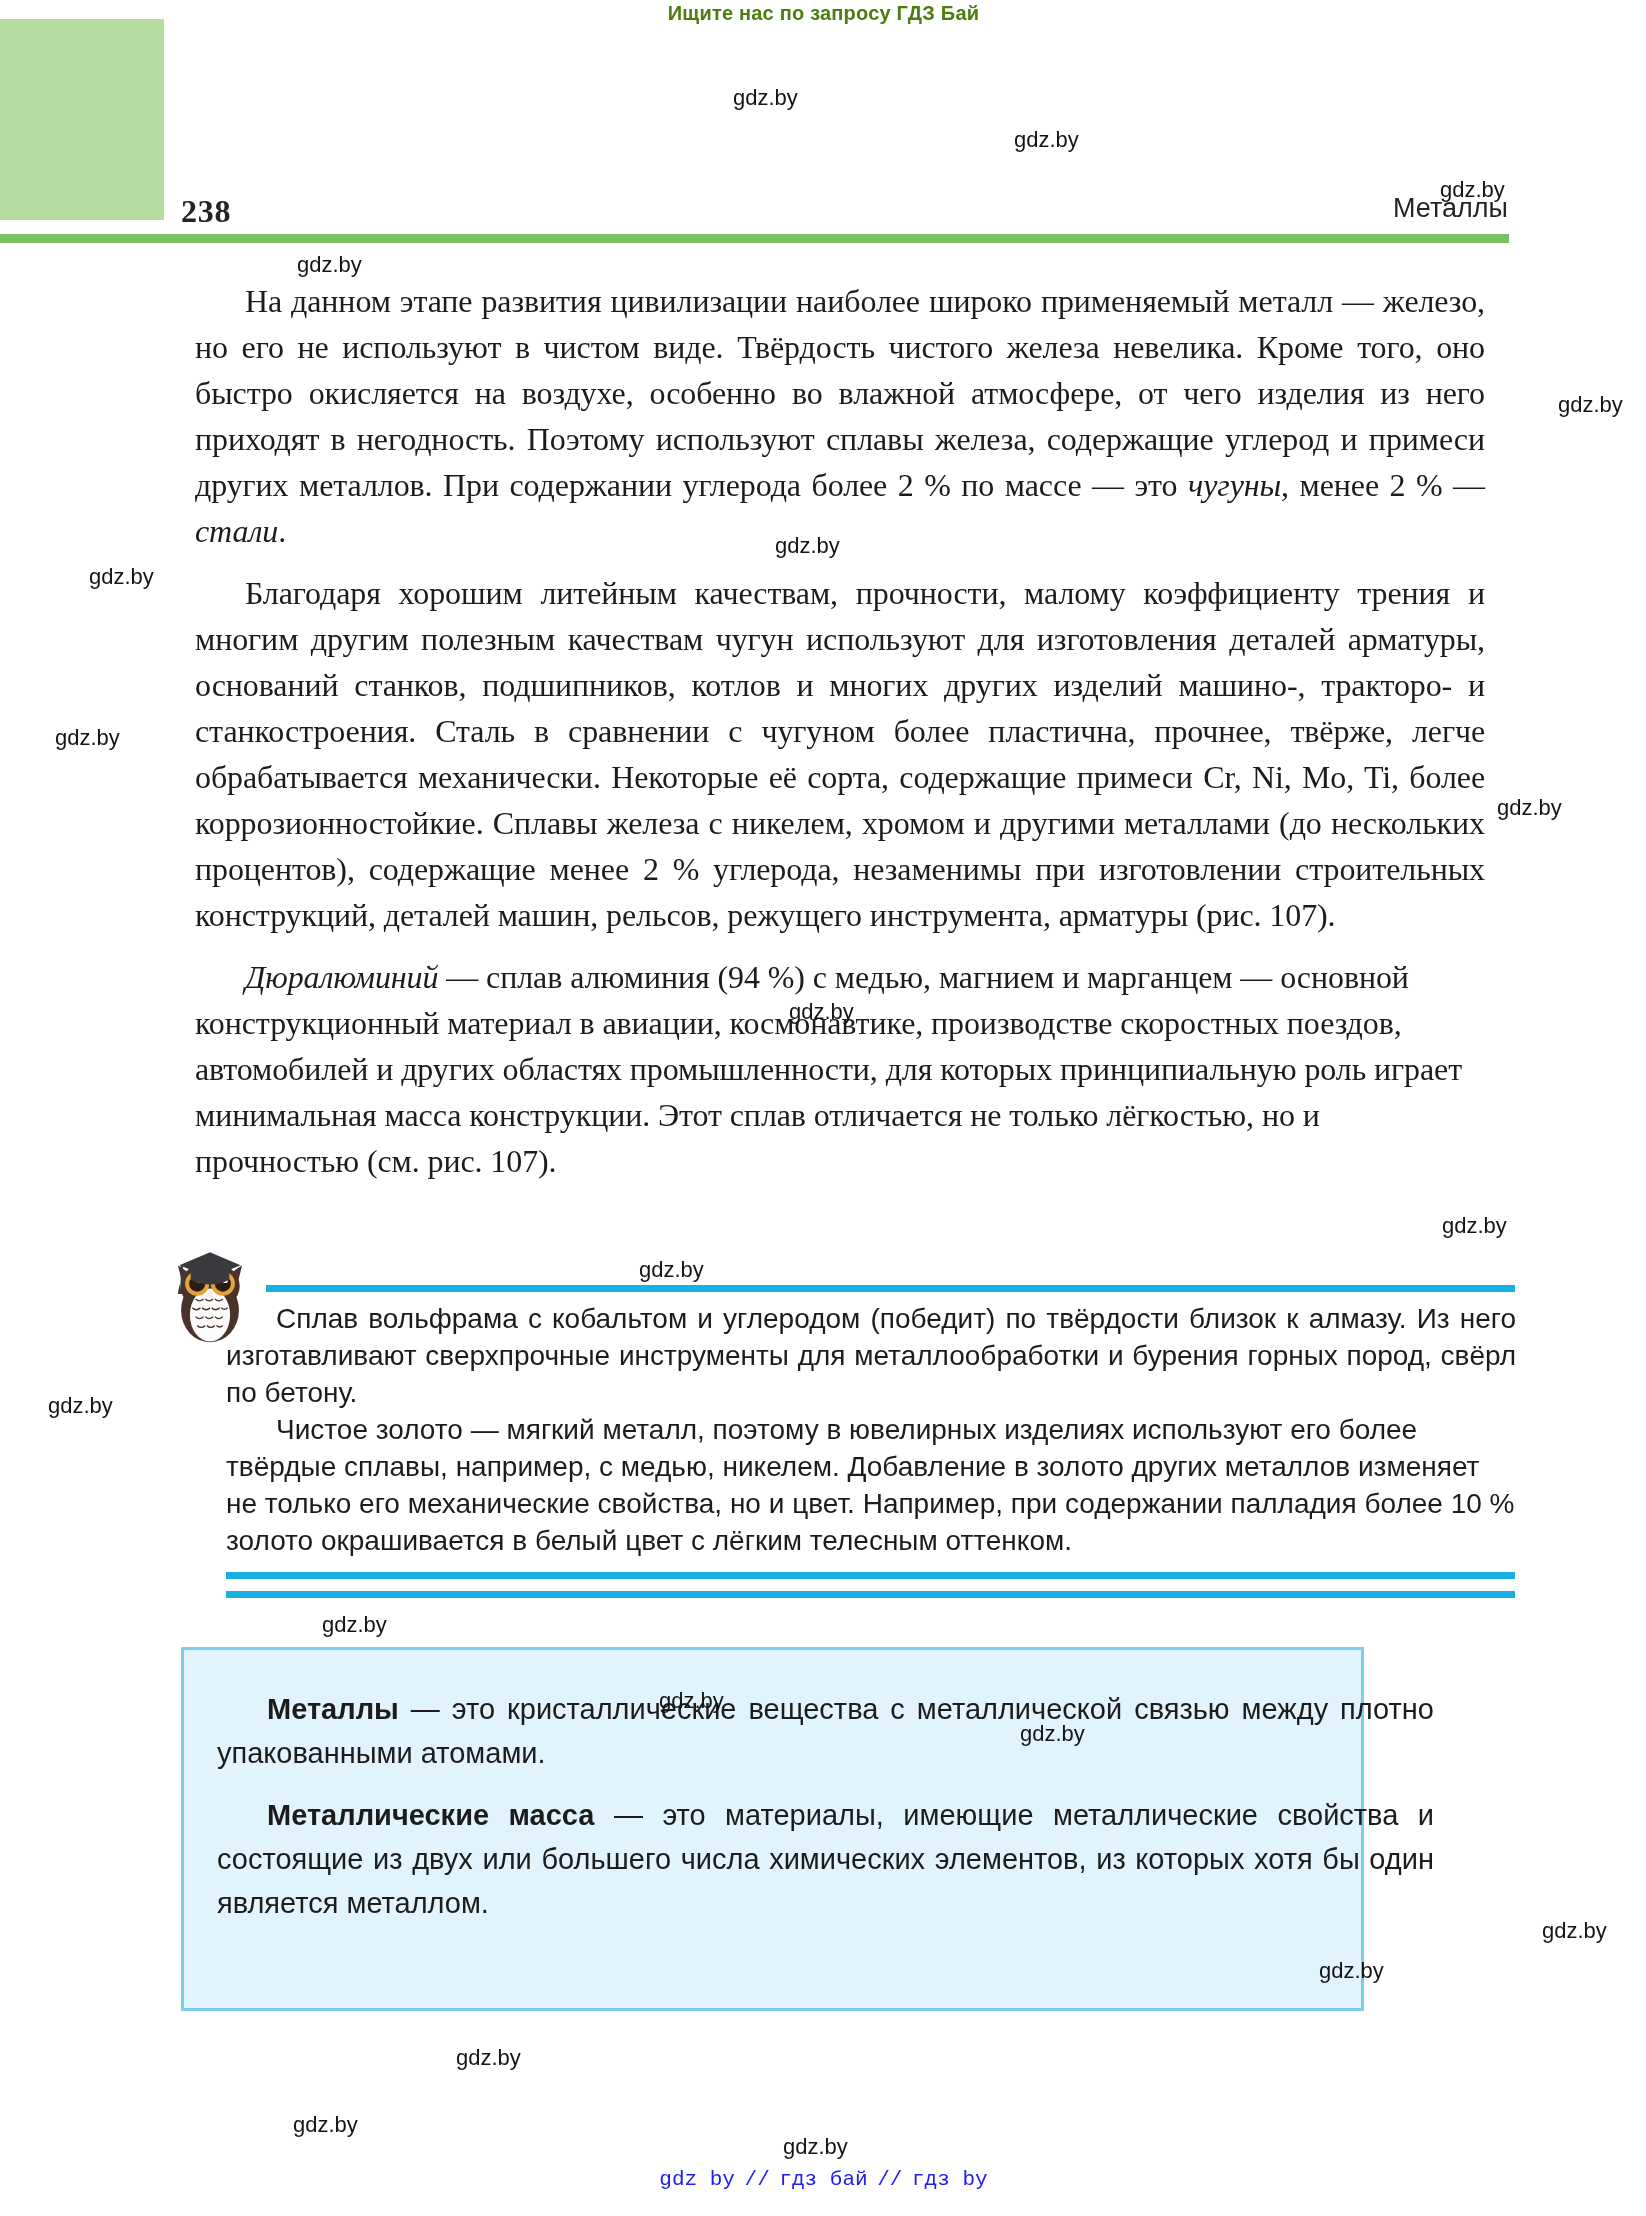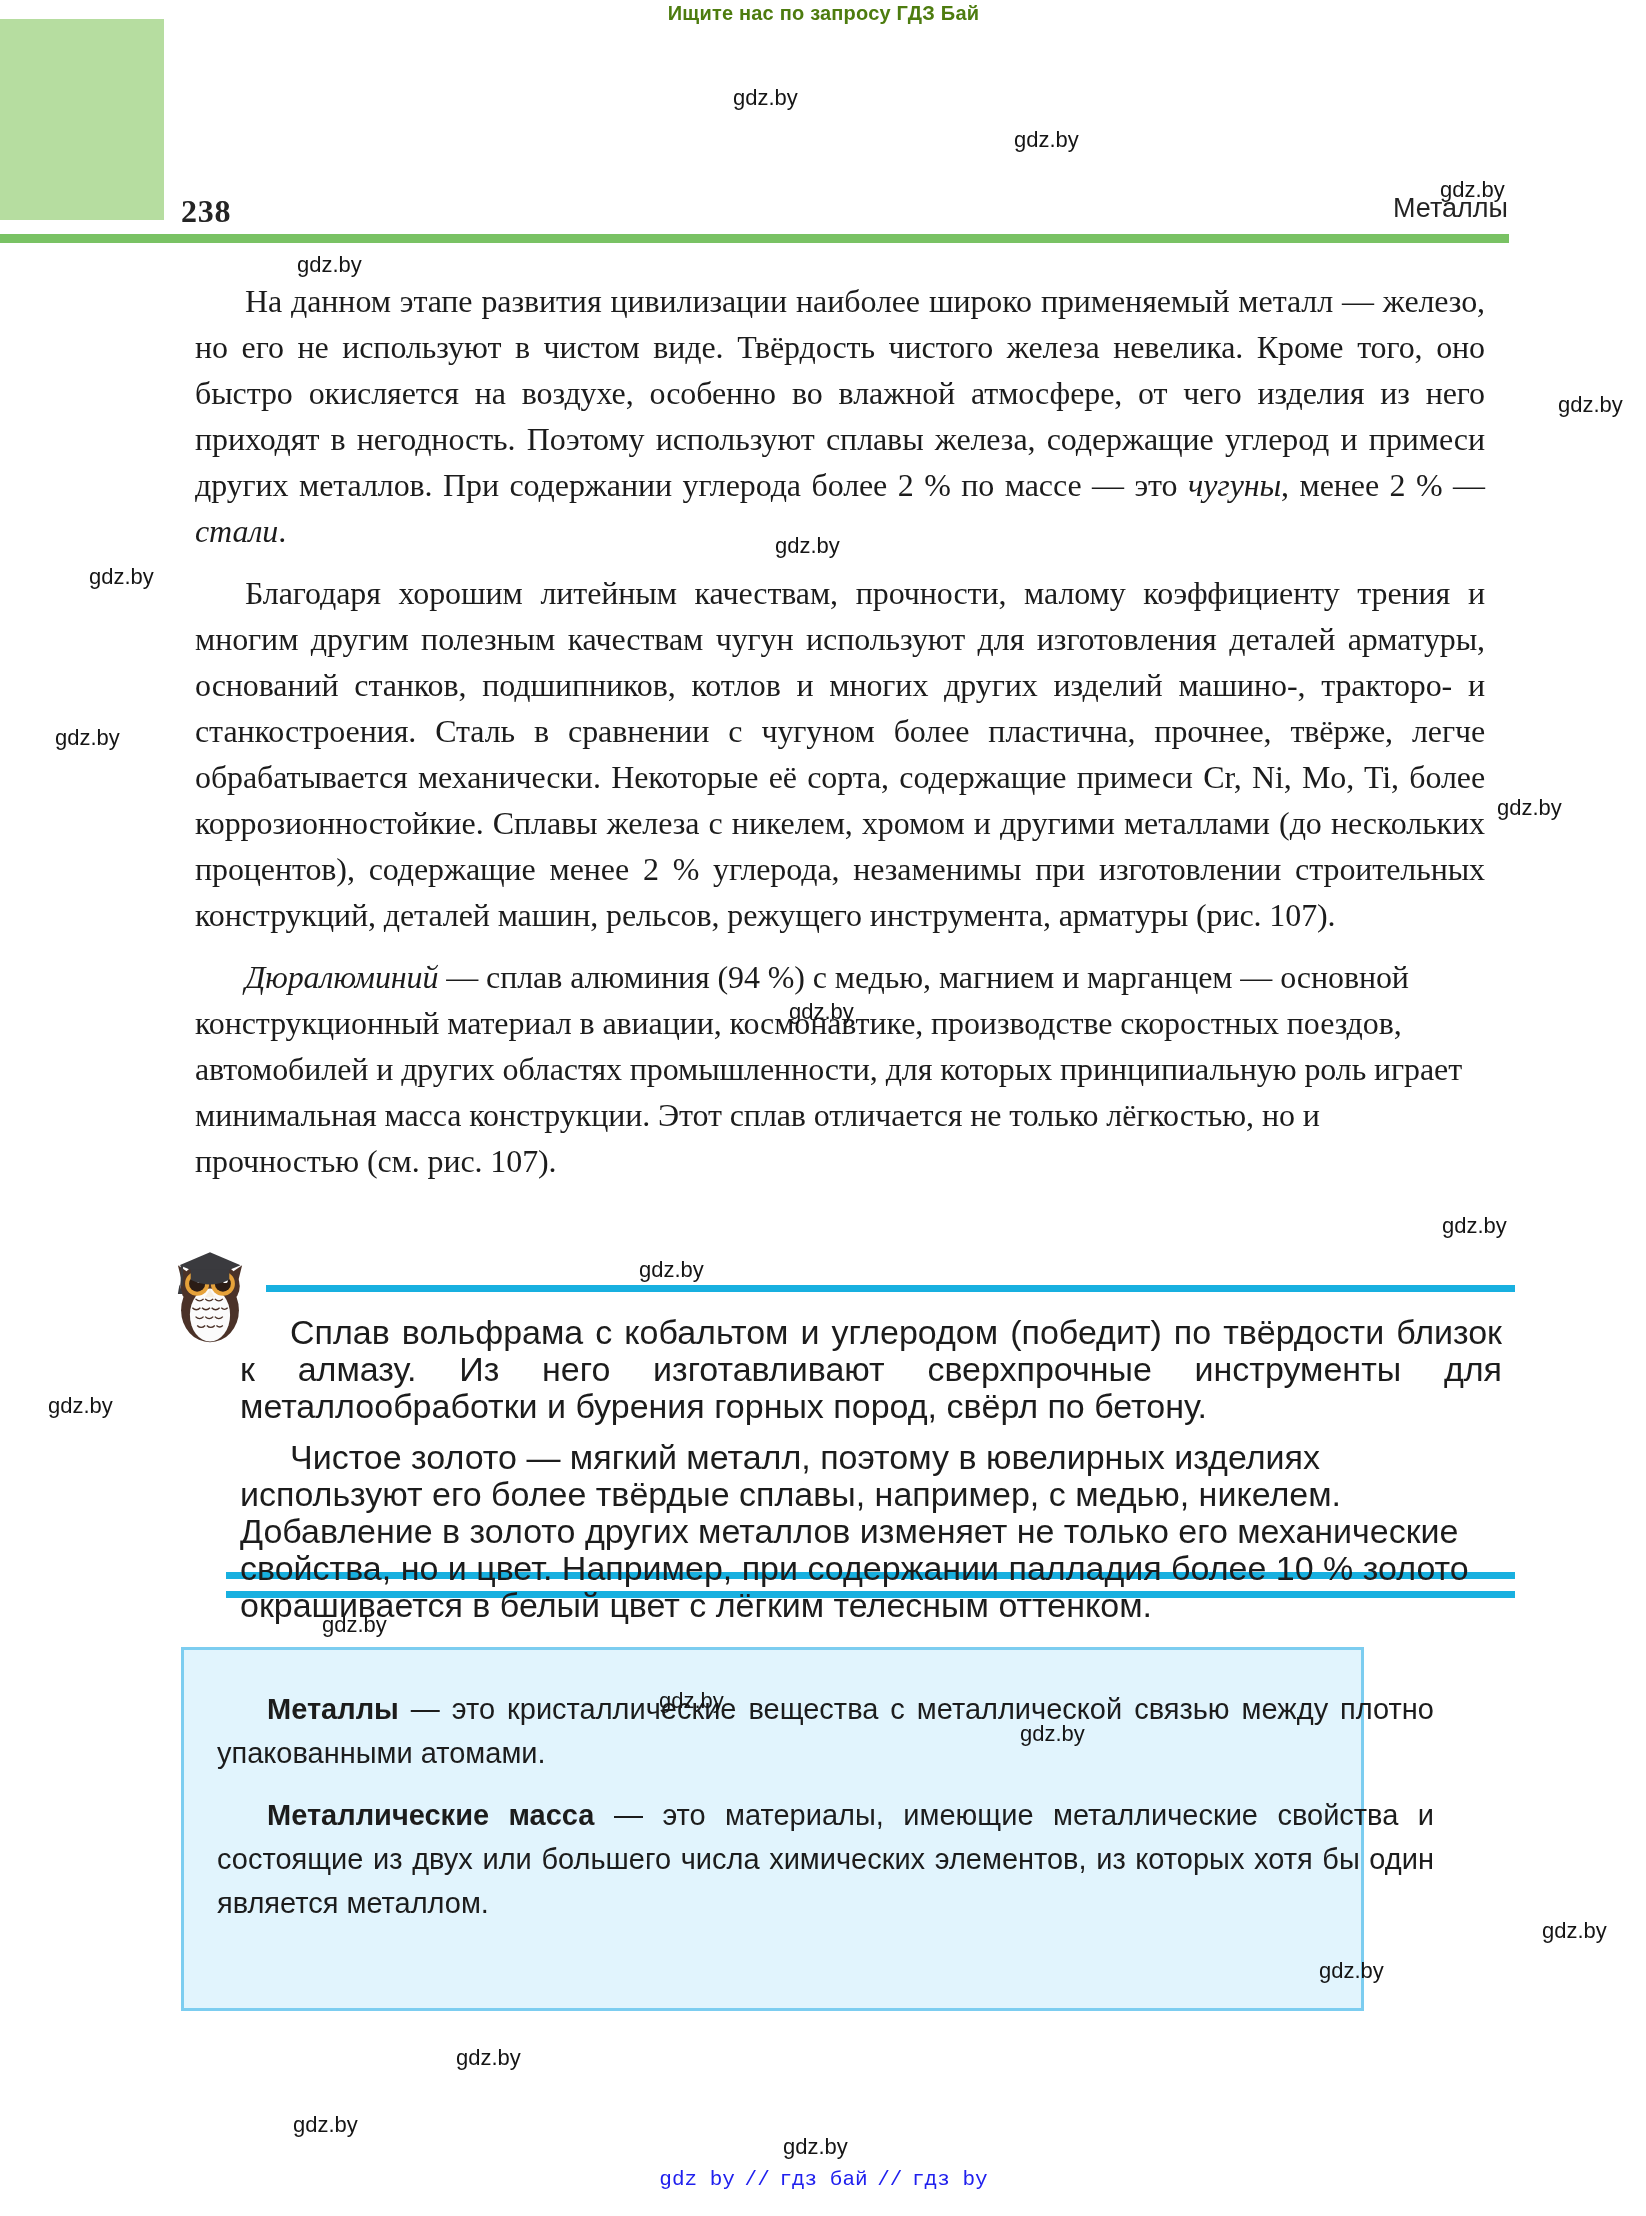--- a/index.html
+++ b/index.html
@@ -126,23 +126,23 @@
     height: 7.3px;
     background: #18b0e0;
   }
   .note-col {
     position: absolute;
     left: 226px;
     top: 1300px;
     width: 1290px;
   }
   .note-col p {
-    margin: 14px;
-    font-family: "Liberation Sans", sans-serif;
-    font-size: 34px;
+    margin: 0;
+    font-family: "Liberation Sans", sans-serif;
+    font-size: 28px;
     line-height: 37px;
     text-align: justify;
     text-indent: 50px;
     color: #1c1c1c;
   }
   .note-col p.no-just {
     text-align: left;
   }
 
   

